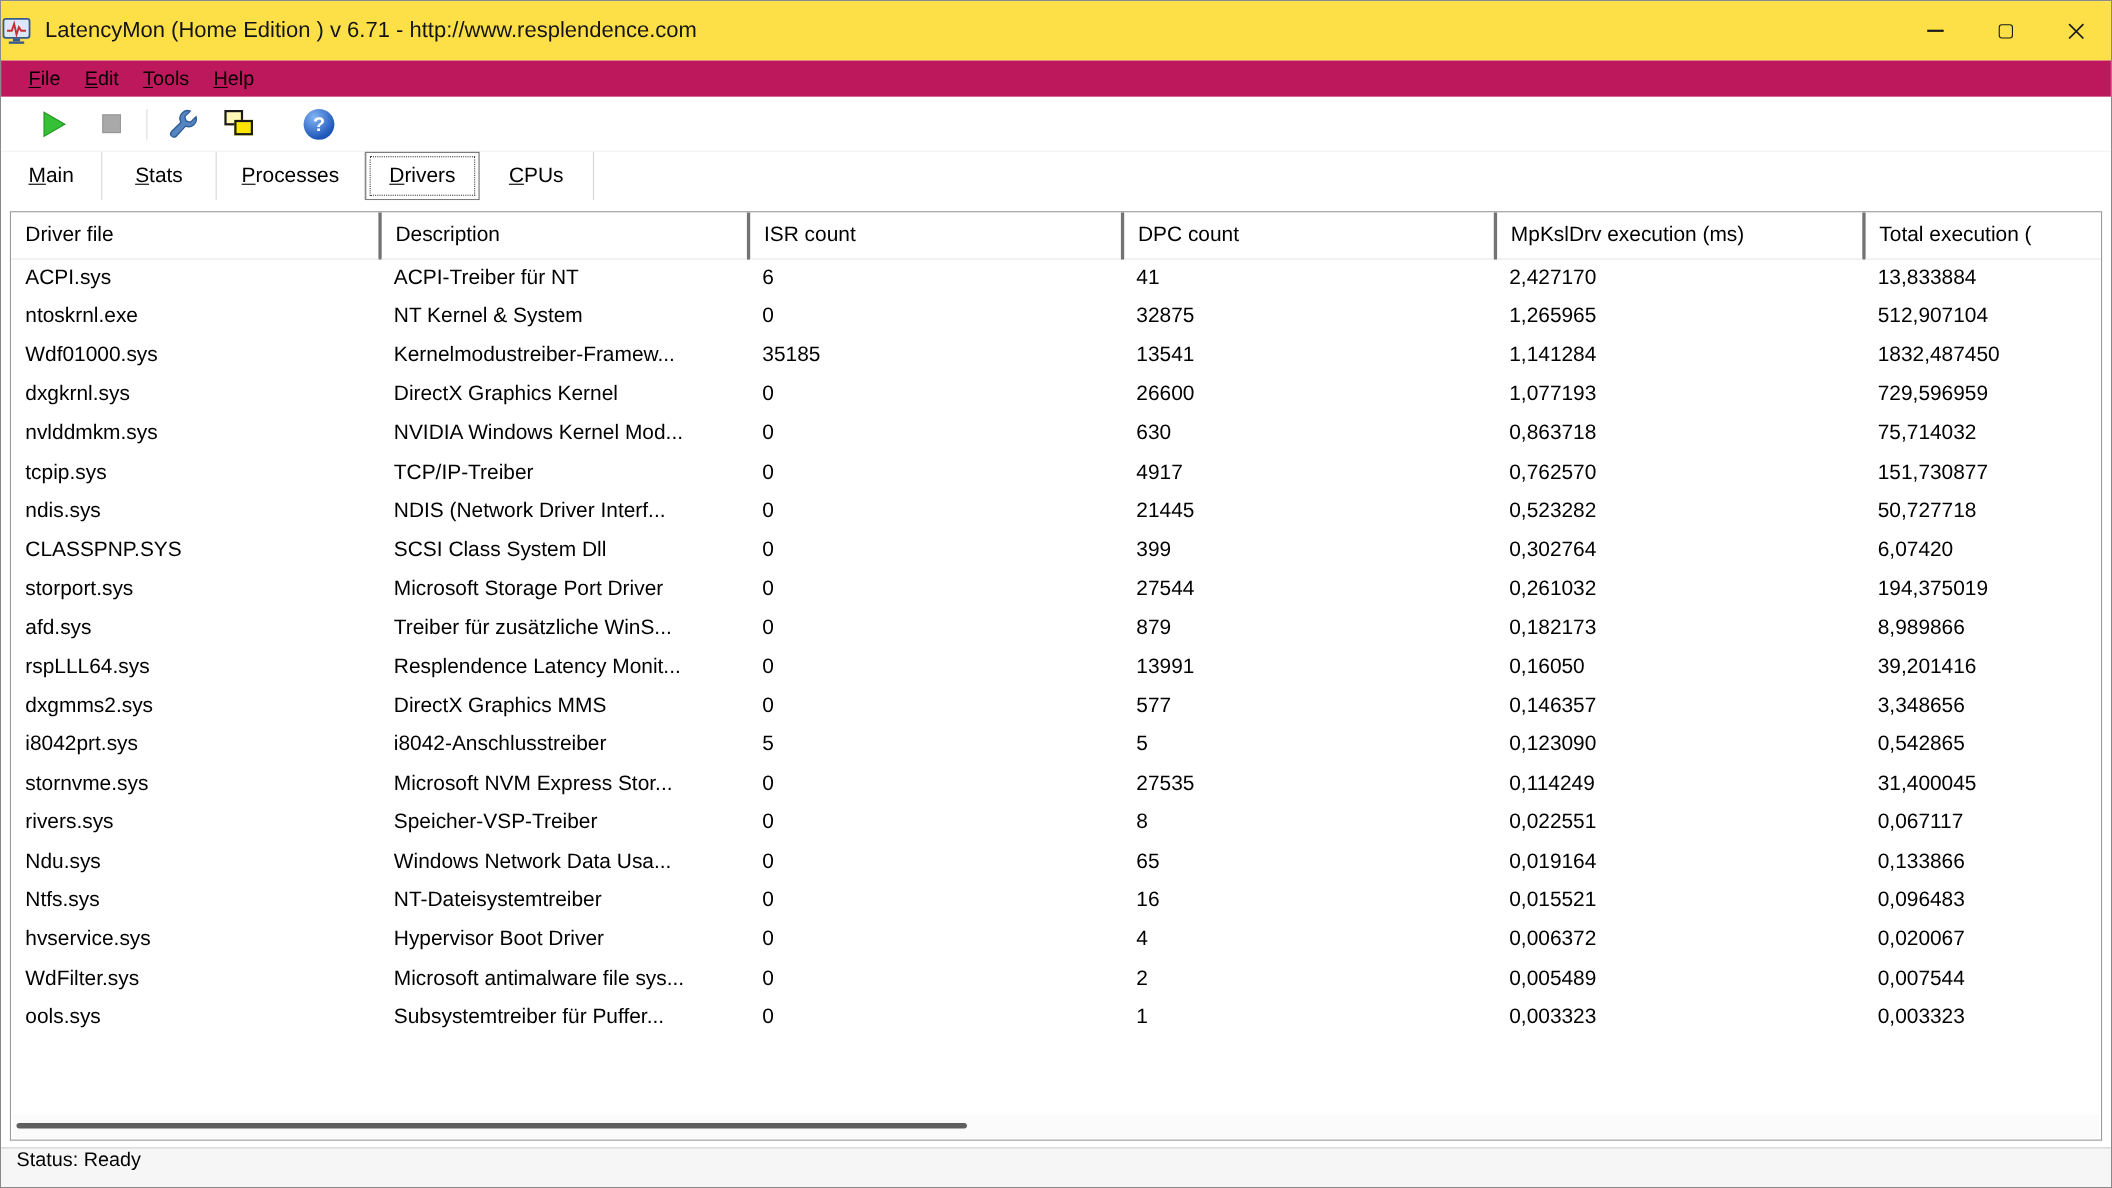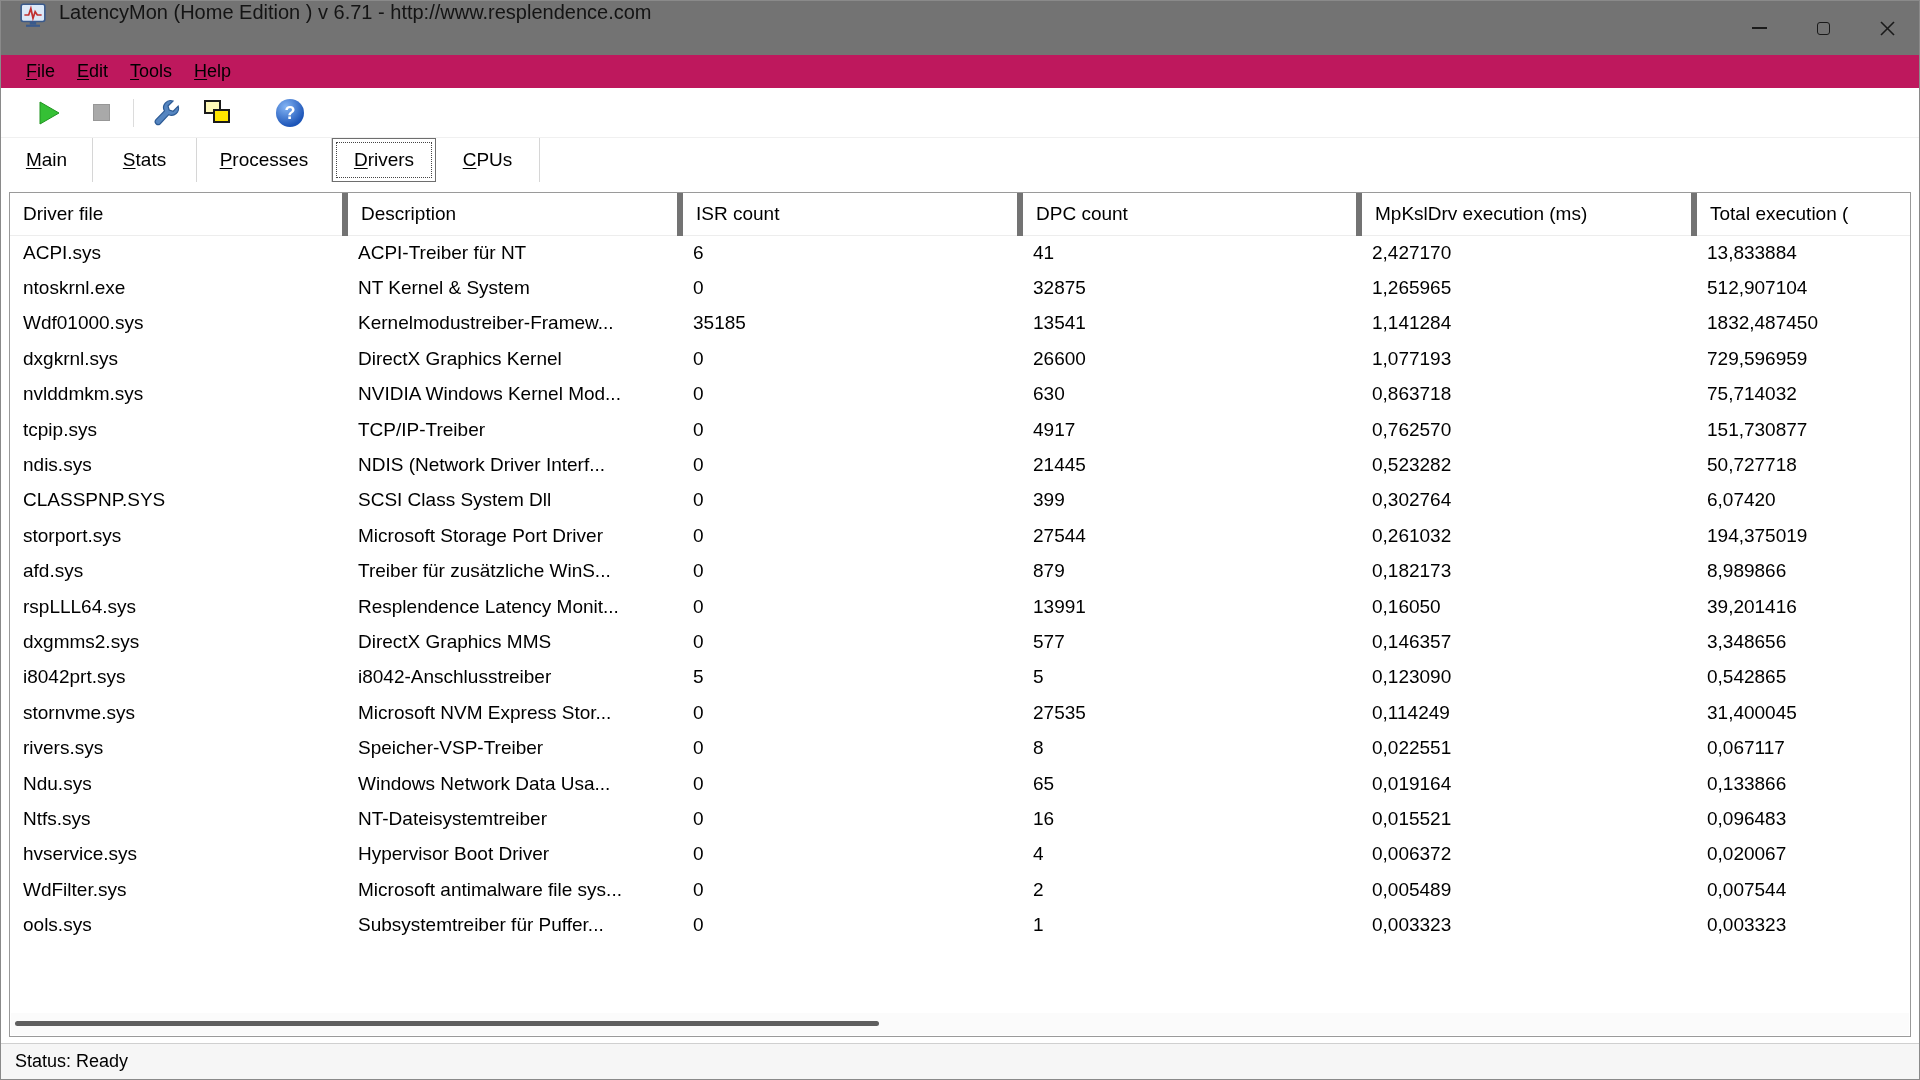--- a/index.html
+++ b/index.html
@@ -2,22 +2,22 @@
 <html><head>
 <meta charset="utf-8">
 <style>
   * { box-sizing: border-box; }
   html,body { margin:0; padding:0; width:1920px; height:1080px; overflow:hidden;
               font-family:"Liberation Sans", sans-serif; background:#ffffff; color:#000; }
   .window { width:1920px; height:1080px; display:flex; flex-direction:column;
             border:1px solid #8a8a8a; background:#fff; }
 
   
-  .titlebar { height:54px; flex:0 0 54px; display:flex; align-items:flex-start;
-              background:#737373; padding-left:18px; }
+  .titlebar { height:54px; flex:0 0 54px; display:flex; align-items:center;
+              background:#fde047; }
   .app-icon { width:28px; height:28px; margin-right:12px; display:flex; align-items:center; }
   .title-text { font-size:20px; color:#141414; white-space:nowrap; }
   .window-controls { margin-left:auto; display:flex; height:100%; }
   .win-btn { width:64px; height:100%; display:flex; align-items:center; justify-content:center; cursor:default; }
   .glyph-min { width:15px; height:2px; background:#1a1a1a; display:inline-block; }
   .glyph-max { width:13px; height:13px; border:1.6px solid #1a1a1a; border-radius:3px; display:inline-block; }
 
   
   .menubar { height:33px; flex:0 0 33px; display:flex; align-items:center;
              background:#be185d; padding-left:14px; }
@@ -47,30 +47,30 @@
   .tab-main { width:92px; } .tab-stats { width:104px; } .tab-processes { width:135px; }
   .tab-drivers { width:104px; } .tab-cpus { width:104px; }
   .tab.active { border:1px solid #6e6e6e; outline:1px dotted #444; outline-offset:-5px; background:#fff; }
   .tabbar-fill { flex:1; }
 
   
   .content { flex:1; padding:10px 8px 0 8px; background:#fff; }
   .listview { position:relative; height:845px; border:1px solid #9a9a9a; background:#fff; overflow:hidden; }
   table { border-collapse:collapse; table-layout:fixed; width:100%; }
   th, td { text-align:left; padding:0 6px 0 13px; white-space:nowrap; overflow:hidden; font-size:19px; font-weight:normal; }
-  thead th { height:42px; border-right:6px solid #737373; border-bottom:1px solid #ededed; cursor:default; }
+  thead th { height:42px; border-right:3px solid #737373; border-bottom:1px solid #ededed; cursor:default; }
   thead th:last-child { border-right:none; }
   tbody td { height:35.4px; }
 
   .hscrollbar { position:absolute; left:1px; right:1px; bottom:1px; height:22px; background:#fbfbfb; }
   .hthumb { position:absolute; left:4px; top:8px; height:5px; width:45.5%;
             background:#5f5f5f; border-radius:3px; }
 
   
-  .statusbar { height:36px; flex:0 0 36px; display:flex; align-items:center;
+  .statusbar { height:36px; flex:0 0 36px; display:flex; 
                background:#f6f6f6; border-top:1px solid #d0d0d0; padding-left:14px; font-size:18px; }
 </style>
 </head>
 <body>
 
 <div class="window">
 
   <div class="titlebar">
     <span class="app-icon">
       <svg width="28" height="28" viewBox="0 0 26 26">

